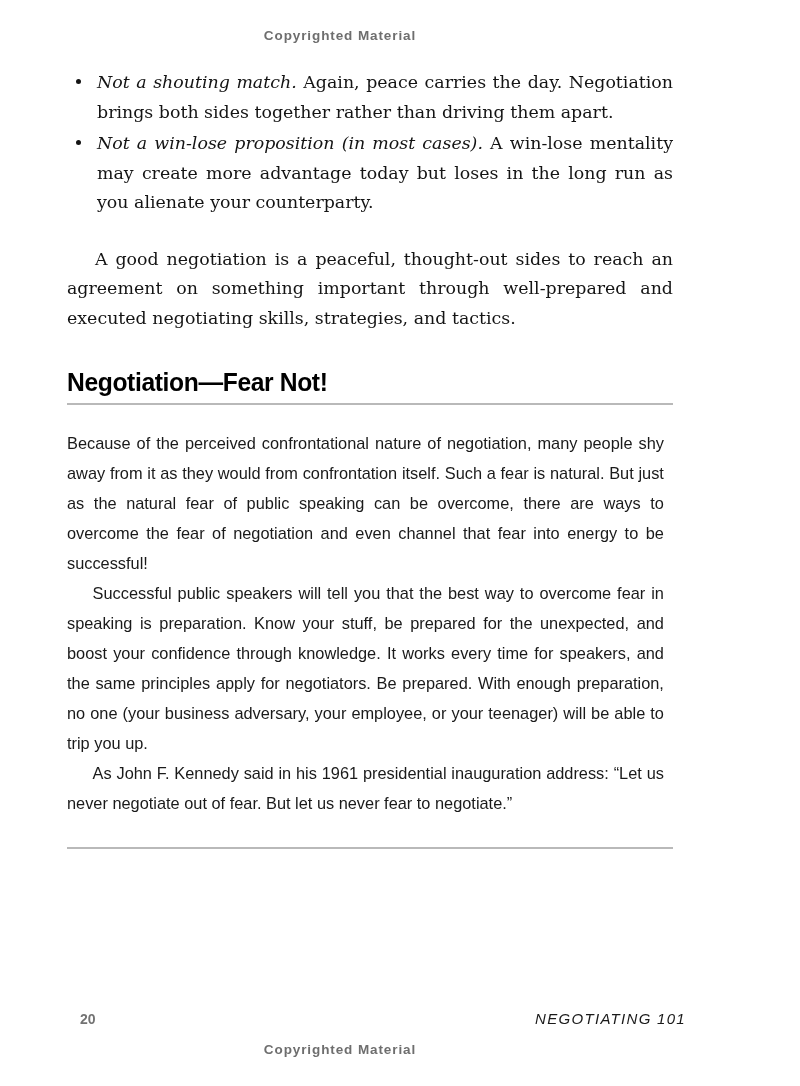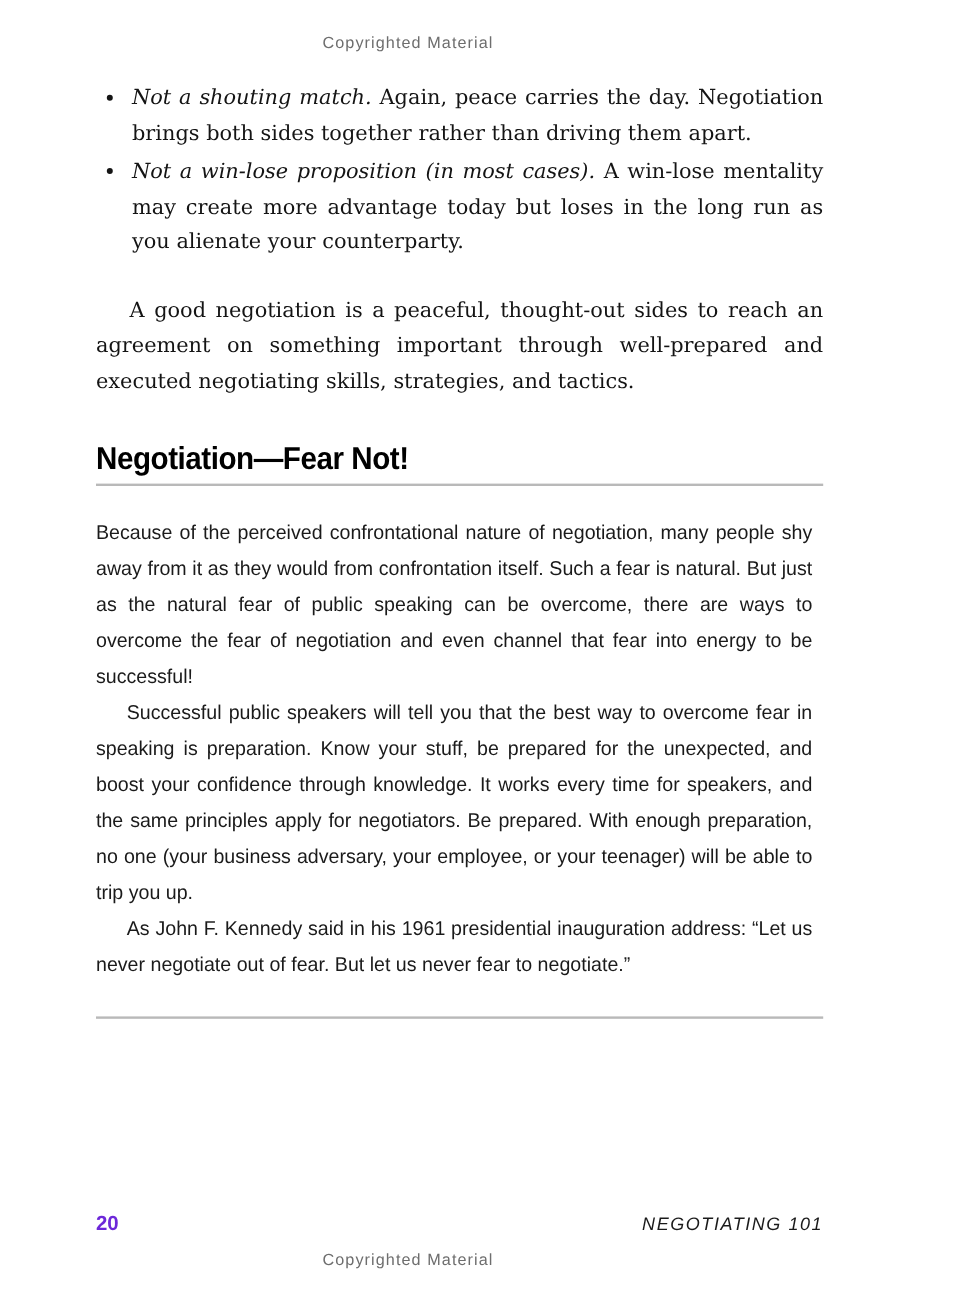--- a/index.html
+++ b/index.html
@@ -16,32 +16,32 @@
   }
 
   
   .watermark {
     position: absolute;
     left: 0;
     width: 680px;
     text-align: center;
     font-family: "Liberation Sans", sans-serif;
     font-size: 13.5px;
-    font-weight: 400;
+    font-weight: 700;
     letter-spacing: 0.9px;
     color: #6e6e6e;
     white-space: nowrap;
   }
   .watermark-top    { top: 28px; }
   .watermark-bottom { top: 1042px; }
 
   
   .column {
     position: absolute;
-    left: 80px;
+    left: 67px;
     top: 68px;
     width: 606px;
   }
 
   
   ul.bullets {
     list-style: none;
     margin: 0;
     padding: 0;
   }
@@ -133,23 +133,23 @@
     position: absolute;
     left: 80px;
     top: 1010px;
     width: 606px;
     display: flex;
     align-items: baseline;
     justify-content: space-between;
   }
   .folio {
     font-family: "Liberation Sans", "DejaVu Sans", sans-serif;
-    font-size: 17px;
+    font-size: 14px;
     font-weight: bold;
-    color: #6d28d9;
+    color: #737373;
   }
   .running-head {
     font-family: "Liberation Sans", "DejaVu Sans", sans-serif;
     font-size: 15px;
     letter-spacing: 1.3px;
     color: #1a1a1a;
     white-space: nowrap;
     font-style: italic;
   }
 </style>

